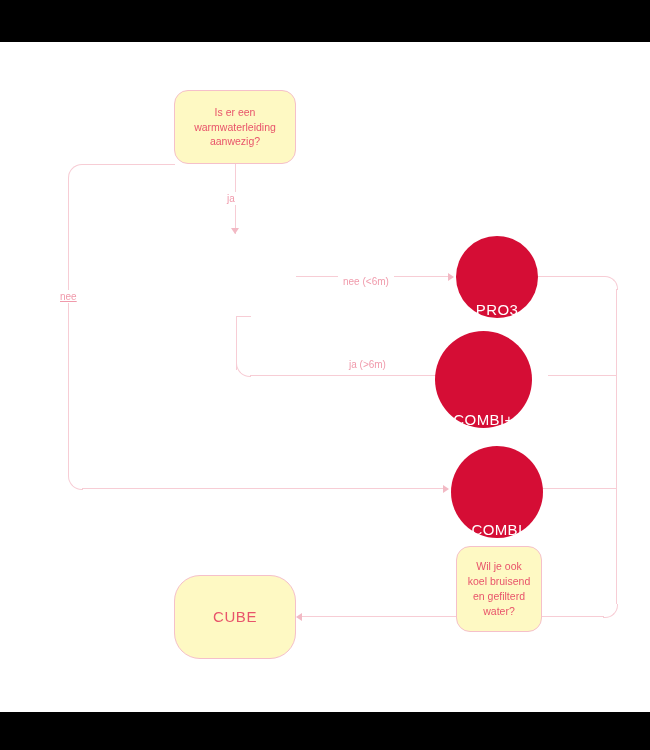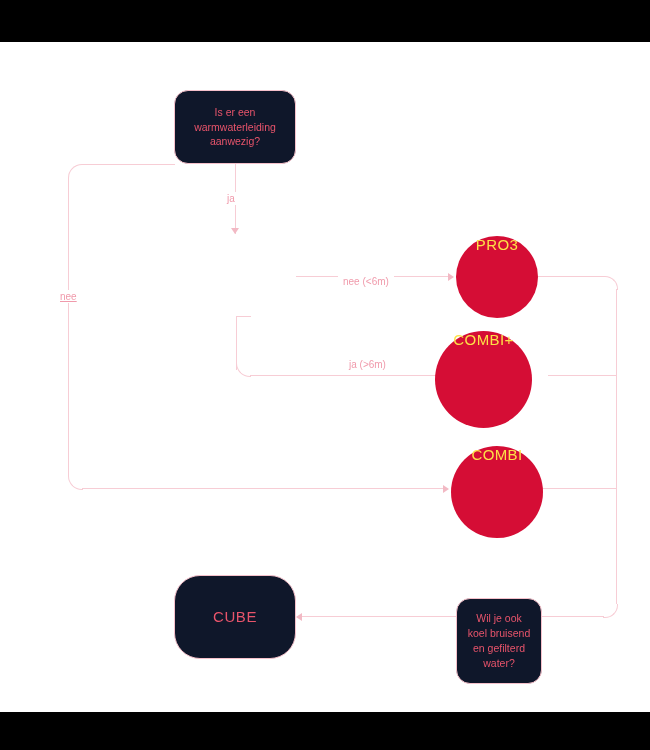--- a/index.html
+++ b/index.html
@@ -19,39 +19,39 @@
   #canvas{
     position:absolute;left:0;top:42px;width:650px;height:670px;
     background:#ffffff;
   }
   
   .node-box{
     position:absolute;
     box-sizing:border-box;
     border:1.3px solid #f5c0ca;
     border-radius:14px;
-    background:#0f172a;
+    background:#fef9c3;
     display:flex;align-items:center;justify-content:center;
     text-align:center;
     color:#e8546b;
     line-height:1.42;
     z-index:5;
   }
   .node-box .txt{display:block;padding:0 10px;white-space:pre-line;}
   #box-warmwater{left:174px;top:48px;width:122px;height:74px;font-size:10.5px;}
   #box-wacht{left:174px;top:192px;width:122px;height:82px;font-size:10.5px;}
-  #box-bruisend{left:456px;top:556px;width:86px;height:86px;font-size:10.5px;}
+  #box-bruisend{left:456px;top:504px;width:86px;height:86px;font-size:10.5px;}
   #box-cube{left:174px;top:533px;width:122px;height:84px;font-size:15px;letter-spacing:.6px;border-radius:26px;}
 
   
   .node-circle{
     position:absolute;border-radius:50%;
     background:#d50d35;
-    display:flex;align-items:flex-start;justify-content:center;
-    color:#fde047;font-size:15px;letter-spacing:.4px;
+    display:flex;align-items:flex-end;justify-content:center;
+    color:#ffffff;font-size:15px;letter-spacing:.4px;
     z-index:6;
   }
   #circle-pro3{left:456px;top:194px;width:82px;height:82px;}
   #circle-combiplus{left:435px;top:289px;width:97px;height:97px;}
   #circle-combi{left:451px;top:404px;width:92px;height:92px;}
 
   
   .line{position:absolute;background:#f7cdd5;z-index:2;}
   .h{height:1.3px;}
   .v{width:1.3px;}

